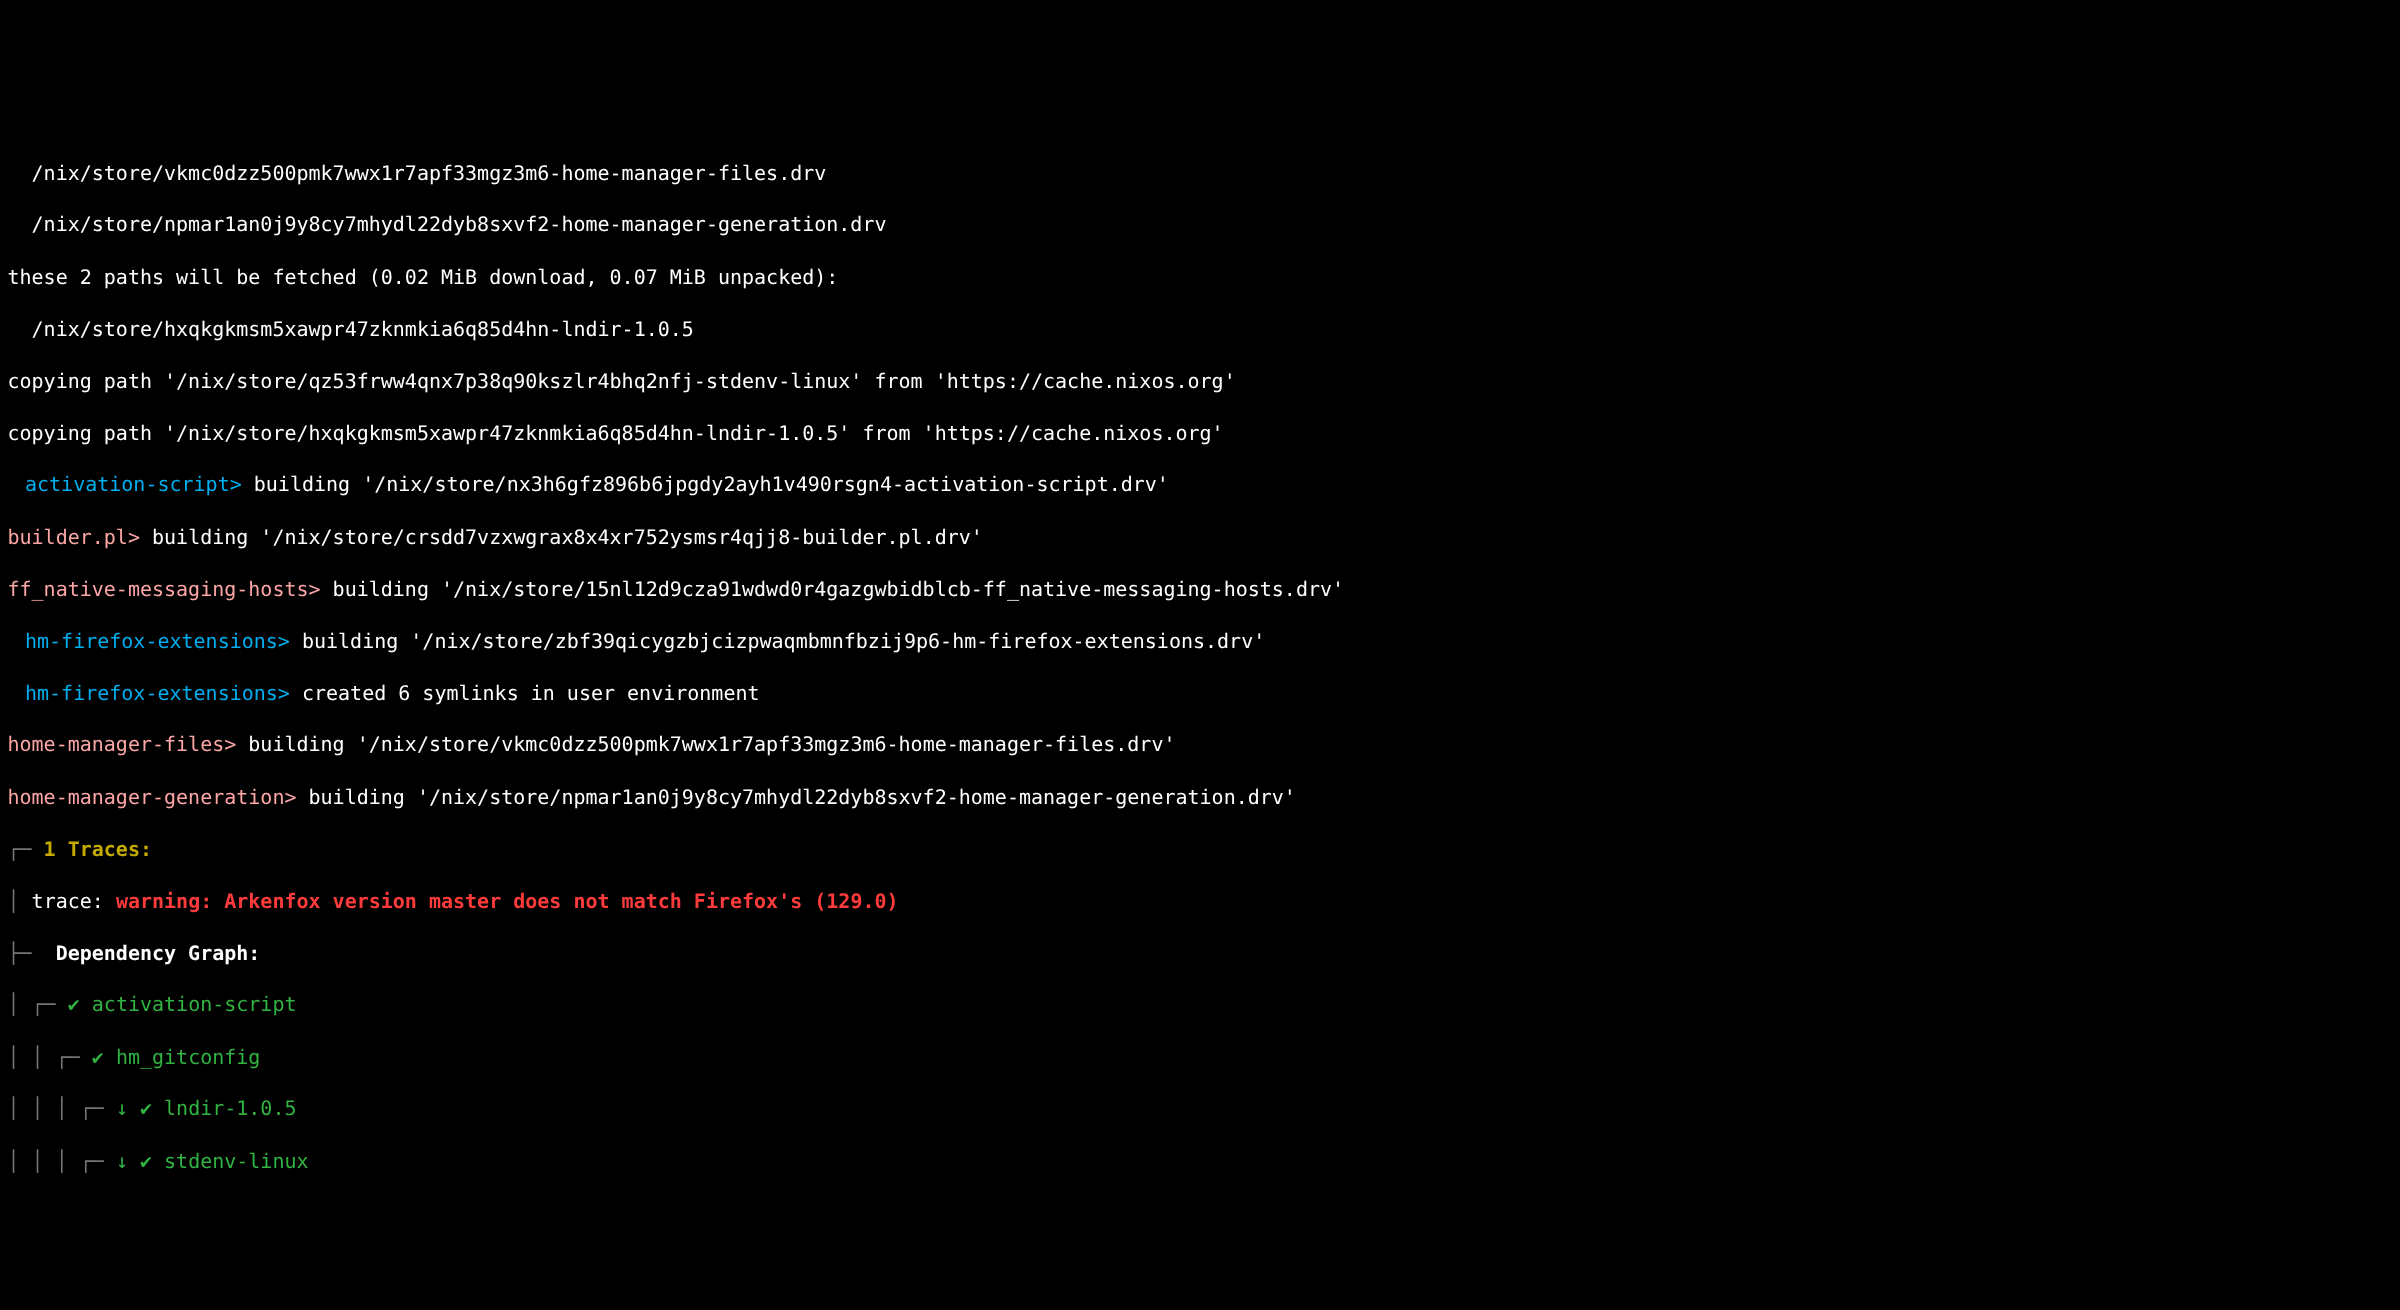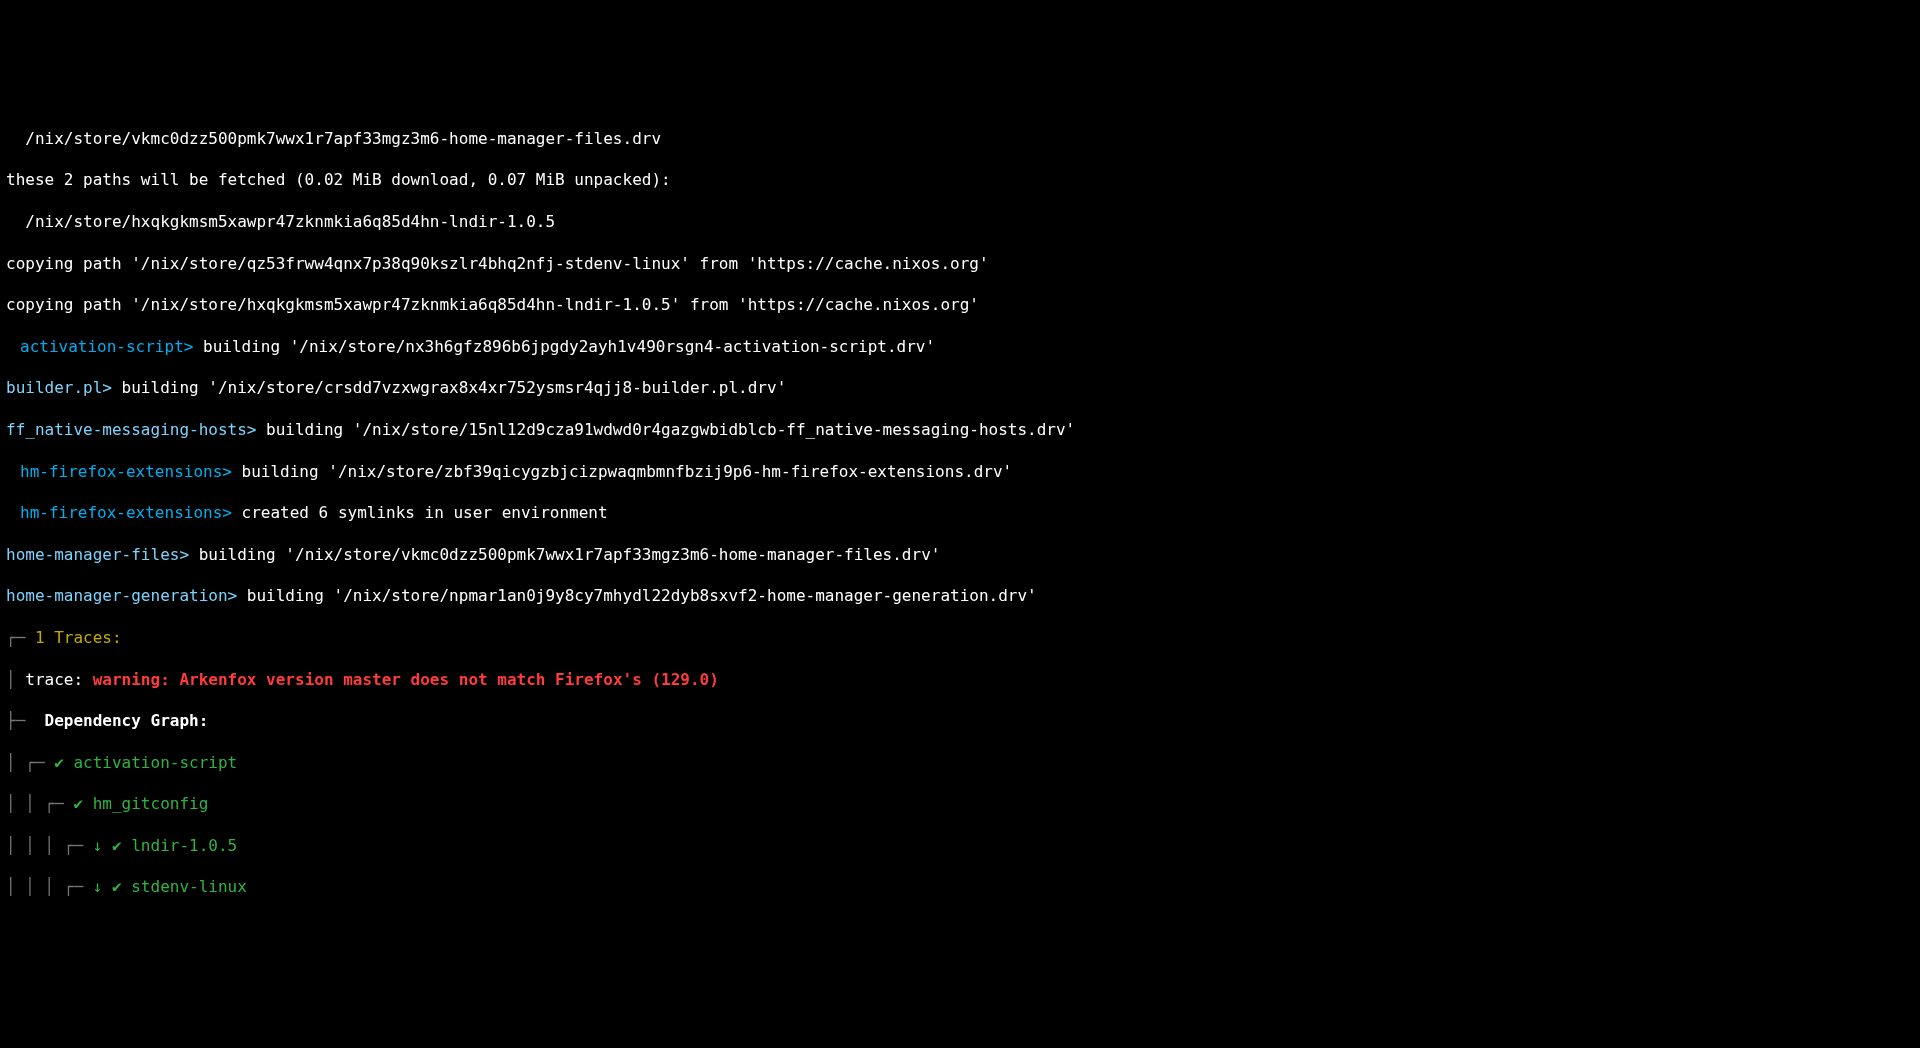--- a/index.html
+++ b/index.html
@@ -9,35 +9,36 @@
     color: #fff;
     font-family: "SF Mono", "Menlo", "Consolas", "DejaVu Sans Mono", monospace;
     font-size: 16px;
     line-height: 1.3;
     white-space: pre;
   }
   .term {
     padding: 4px 6px;
   }
   .line { display: block; }
-  .blue { color: #7dd3fc; }
+  .blue { color: #fca5a5; }
   .cyan { color: #00aeef; margin-left: 14px; }
   .green { color: #31b341; }
   .gray { color: #777; }
   .bold { font-weight: bold; }
   .red { color: #ff3b3b; margin-top: 20px; }
-  .yellow-bold { color: #c5aa00; font-weight: normal; }
+  .yellow-bold { color: #c5aa00; font-weight: bold; }
 </style>
 </head>
 <body>
 
 
 
 <div class="term">
 <span class="line">  /nix/store/vkmc0dzz500pmk7wwx1r7apf33mgz3m6-home-manager-files.drv</span>
+<span class="line">  /nix/store/npmar1an0j9y8cy7mhydl22dyb8sxvf2-home-manager-generation.drv</span>
 <span class="line">these 2 paths will be fetched (0.02 MiB download, 0.07 MiB unpacked):</span>
 <span class="line">  /nix/store/hxqkgkmsm5xawpr47zknmkia6q85d4hn-lndir-1.0.5</span>
 <span class="line">copying path '/nix/store/qz53frww4qnx7p38q90kszlr4bhq2nfj-stdenv-linux' from 'https://cache.nixos.org'</span>
 <span class="line">copying path '/nix/store/hxqkgkmsm5xawpr47zknmkia6q85d4hn-lndir-1.0.5' from 'https://cache.nixos.org'</span>
 <span class="line"><span class="cyan">activation-script&gt;</span><span> building '/nix/store/nx3h6gfz896b6jpgdy2ayh1v490rsgn4-activation-script.drv'</span></span>
 <span class="line"><span class="blue">builder.pl&gt;</span><span> building '/nix/store/crsdd7vzxwgrax8x4xr752ysmsr4qjj8-builder.pl.drv'</span></span>
 <span class="line"><span class="blue">ff_native-messaging-hosts&gt;</span><span> building '/nix/store/15nl12d9cza91wdwd0r4gazgwbidblcb-ff_native-messaging-hosts.drv'</span></span>
 <span class="line"><span class="cyan">hm-firefox-extensions&gt;</span><span> building '/nix/store/zbf39qicygzbjcizpwaqmbmnfbzij9p6-hm-firefox-extensions.drv'</span></span>
 <span class="line"><span class="cyan">hm-firefox-extensions&gt;</span><span> created 6 symlinks in user environment</span></span>
 <span class="line"><span class="blue">home-manager-files&gt;</span><span> building '/nix/store/vkmc0dzz500pmk7wwx1r7apf33mgz3m6-home-manager-files.drv'</span></span>

